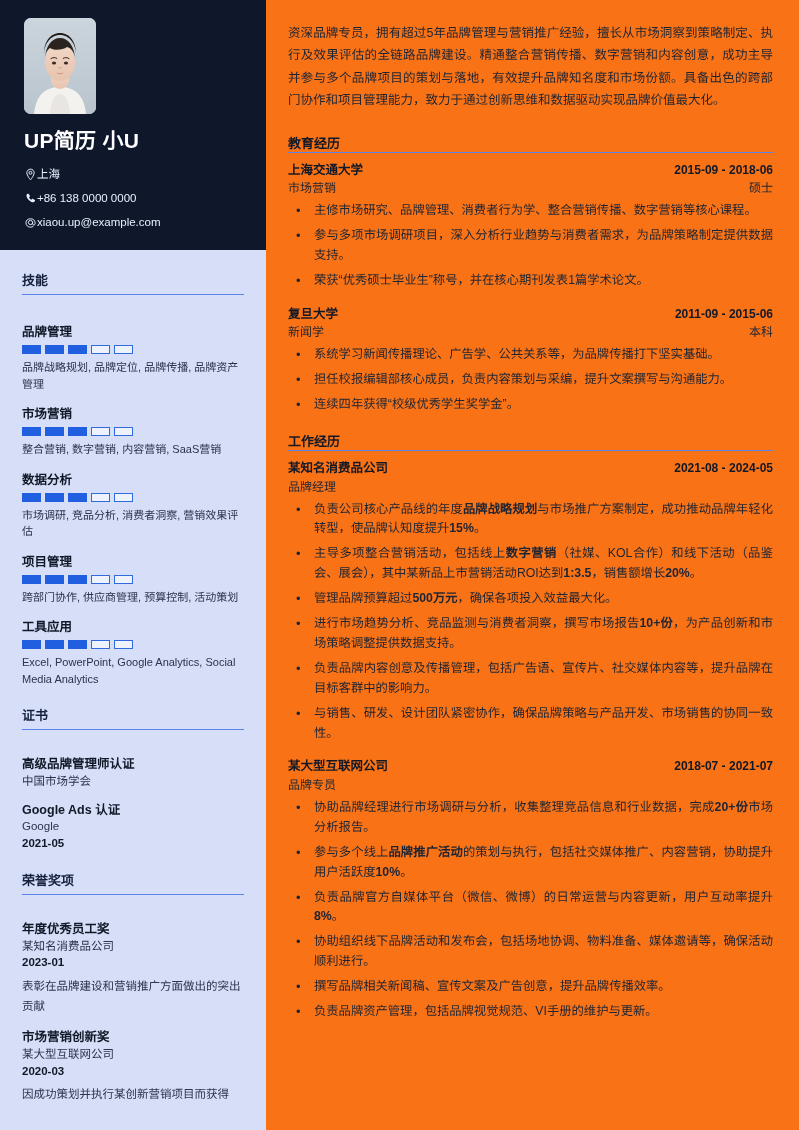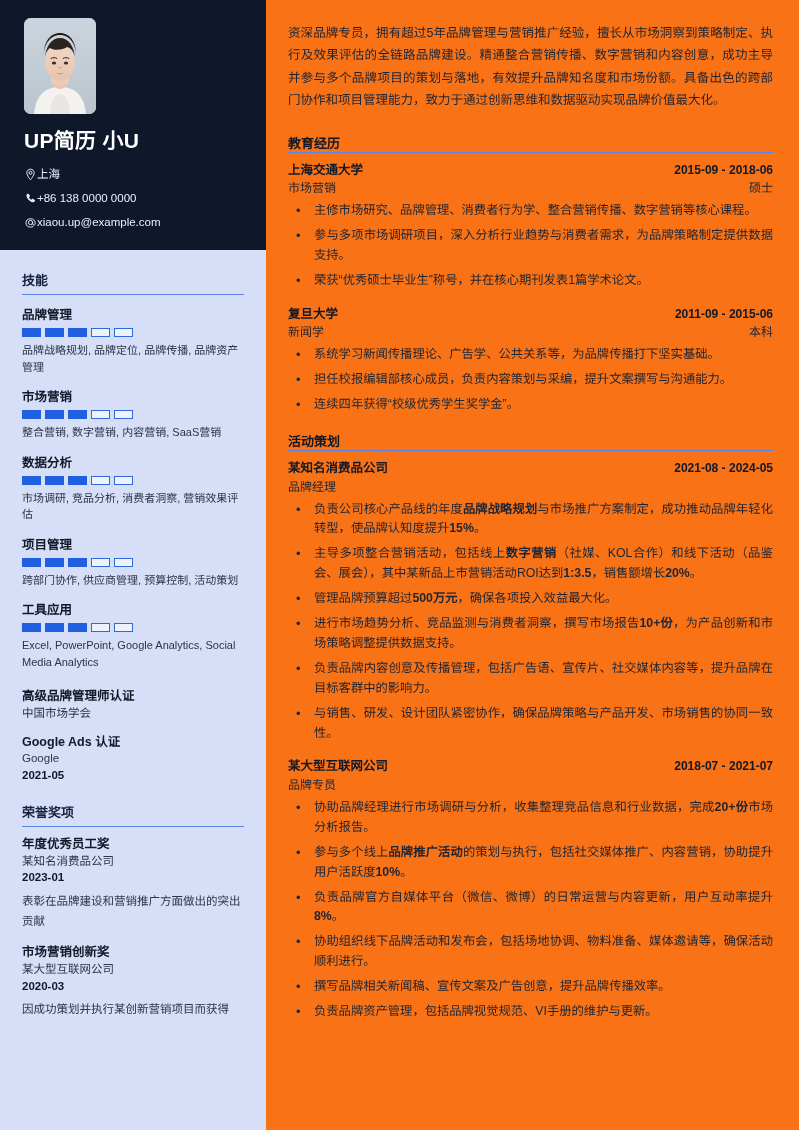--- a/index.html
+++ b/index.html
@@ -65,21 +65,21 @@
   .sidebar-body { padding: 20px 22px 28px 22px; }
 
   .side-section { margin-bottom: 18px; }
   .side-section:last-child { margin-bottom: 0; }
   .side-sec-title {
     font-size: 13px;
     font-weight: bold;
     color: #16213c;
     padding-bottom: 5px;
     border-bottom: 1.5px solid #5b84e8;
-    margin-bottom: 9px;
+    margin-bottom: 26px;
   }
 
   .skill { margin-bottom: 11px; }
   .skill:last-child { margin-bottom: 0; }
   .skill-name {
     font-size: 12.5px;
     font-weight: bold;
     color: #111827;
     margin-bottom: 5px;
   }
@@ -298,20 +298,21 @@
               <span class="sq on"></span>
               <span class="sq"></span>
               <span class="sq"></span>
             </div>
             <div class="skill-desc">Excel, PowerPoint, Google Analytics, Social Media Analytics</div>
           </div>
         </div>
       </section>
 
       <section class="side-section">
+        <div class="side-sec-title">证书</div>
         <div class="cert">
           <div class="cert-name">高级品牌管理师认证</div>
           <div class="cert-org">中国市场学会</div>
         </div>
         <div class="cert">
           <div class="cert-name">Google Ads 认证</div>
           <div class="cert-org">Google</div>
           <div class="cert-date">2021-05</div>
         </div>
       </section>
@@ -369,21 +370,21 @@
         </div>
         <ul class="bullets">
           <li>系统学习新闻传播理论、广告学、公共关系等，为品牌传播打下坚实基础。</li>
           <li>担任校报编辑部核心成员，负责内容策划与采编，提升文案撰写与沟通能力。</li>
           <li>连续四年获得“校级优秀学生奖学金”。</li>
         </ul>
       </div>
     </section>
 
     <section class="main-section">
-      <div class="main-sec-title">活动策划</div>
+      <div class="main-sec-title">工作经历</div>
 
       <div class="entry">
         <div class="entry-line">
           <span class="entry-org">某知名消费品公司</span>
           <span class="entry-date">2021-08 - 2024-05</span>
         </div>
         <div class="entry-role">品牌经理</div>
         <ul class="bullets">
           <li>负责公司核心产品线的年度<b>品牌战略规划</b>与市场推广方案制定，成功推动品牌年轻化转型，使品牌认知度提升<b>15%</b>。</li>
           <li>主导多项整合营销活动，包括线上<b>数字营销</b>（社媒、KOL合作）和线下活动（品鉴会、展会），其中某新品上市营销活动ROI达到<b>1:3.5</b>，销售额增长<b>20%</b>。</li>

